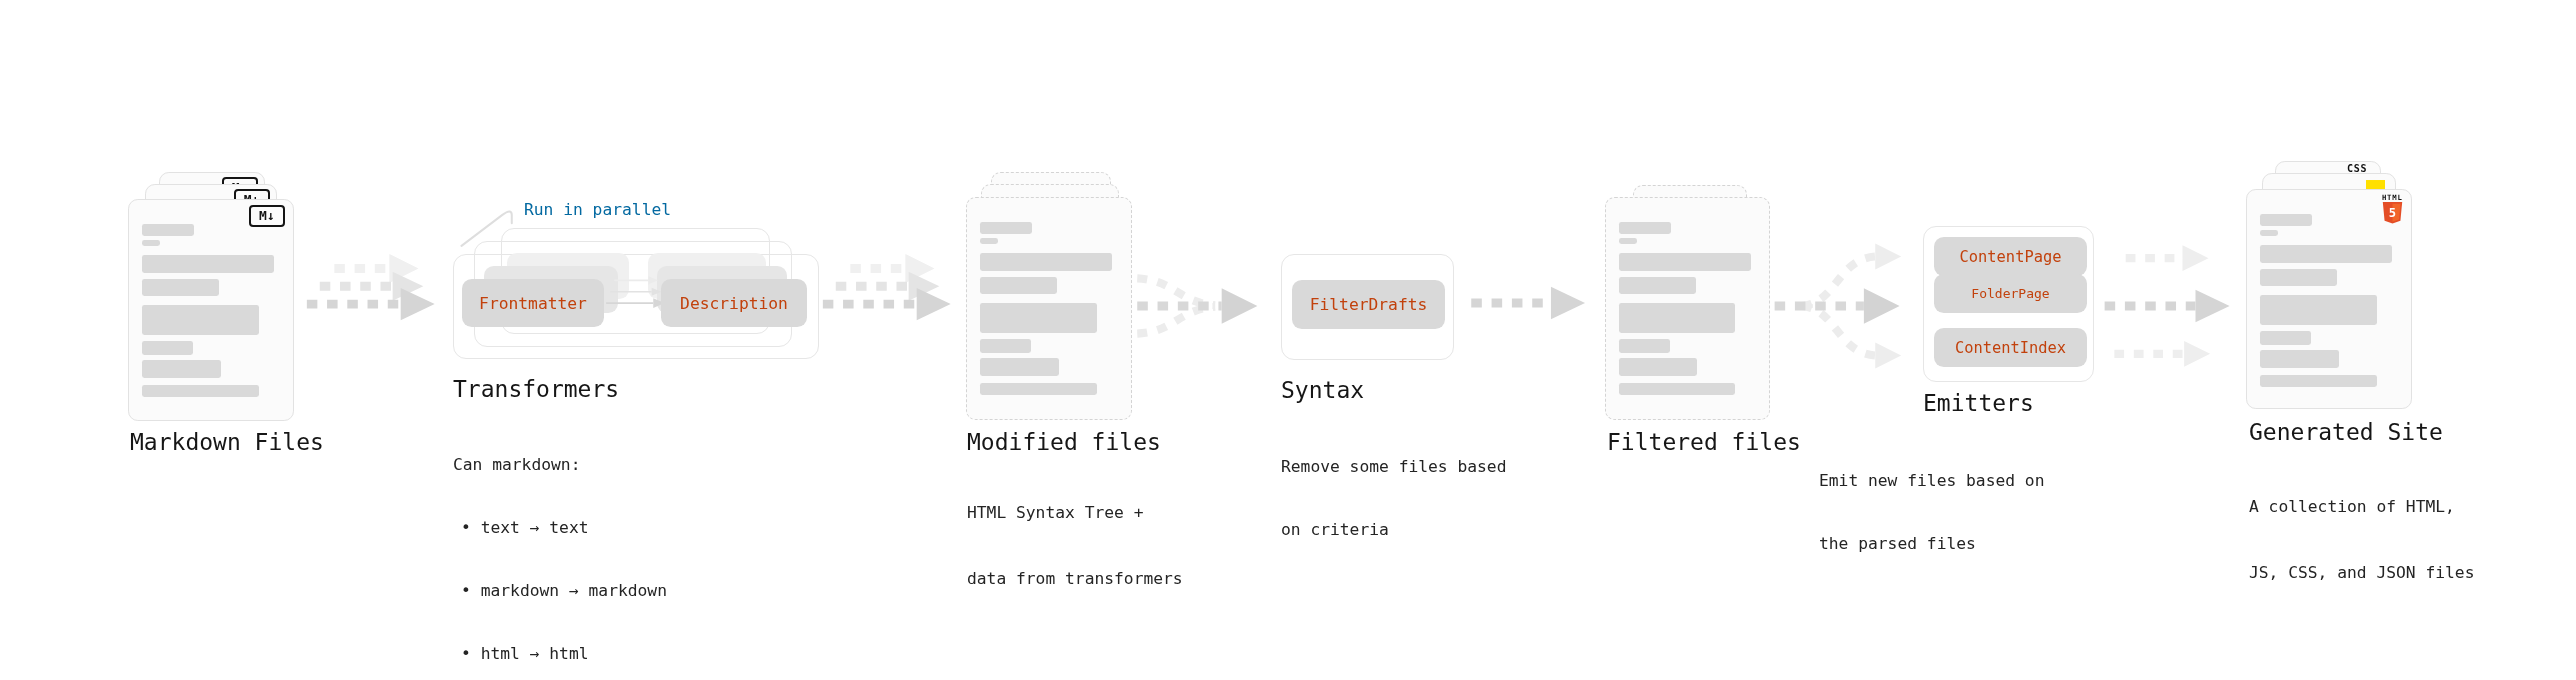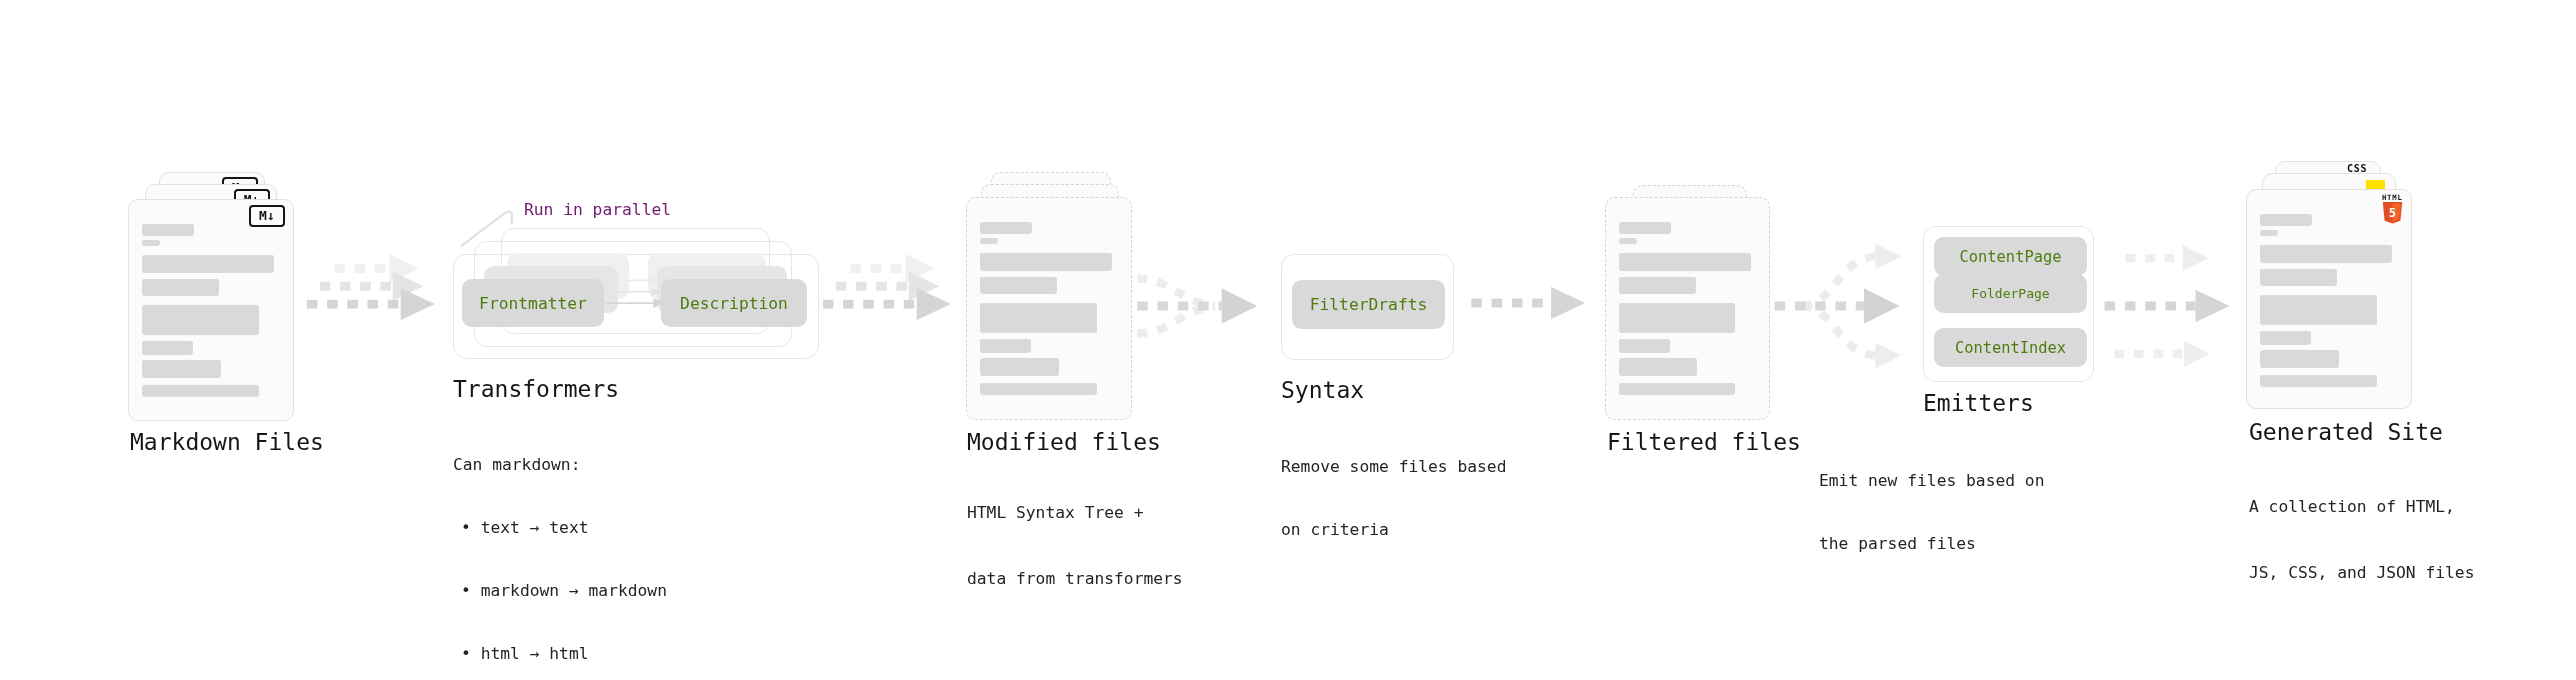--- a/index.html
+++ b/index.html
@@ -23,30 +23,30 @@
   .html5-badge{position:absolute;top:4.1px;right:6.5px;width:24.4px;text-align:center;}
   .html5-word{font-size:7.3px;font-weight:bold;letter-spacing:0.8px;color:#111;line-height:8.1px;}
   .js-badge{position:absolute;top:5.7px;right:9.8px;}
   .css-badge{position:absolute;top:3.3px;right:11.4px;text-align:center;}
   .css-word{font-size:10px;font-weight:bold;color:#111;line-height:7.3px;letter-spacing:0.8px;}
 
   
   .frame{position:absolute;border:1.6px solid #e6e6e6;border-radius:13px;box-sizing:border-box;
          background:transparent;}
   .node{position:absolute;background:#d9d9d9;border-radius:9.8px;display:flex;align-items:center;
-        justify-content:center;font-size:16.3px;color:#4d7c0f;box-sizing:border-box;}
+        justify-content:center;font-size:16.3px;color:#c2410c;box-sizing:border-box;}
   .node.g1{background:#e6e6e6;color:transparent;}
   .node.g2{background:#f0f0f0;color:transparent;}
 
   
   .title{position:absolute;font-size:23px;line-height:28px;color:#161616;white-space:pre;}
   .desc{position:absolute;font-size:16.3px;line-height:21px;color:#242424;white-space:pre;}
   .desc.lh27{line-height:22px;}
   .bullet{padding-left:8.1px;}
-  .callout-text{position:absolute;font-size:16.3px;color:#701a75;white-space:pre;}
+  .callout-text{position:absolute;font-size:16.3px;color:#0369a1;white-space:pre;}
 
   .arrow-svg{position:absolute;overflow:visible;}
 </style>
 </head>
 <body>
 
 <div id="canvas">
 
   <div>
     <div class="page back" style="left:159px;top:172px;width:106px;height:37px;">

